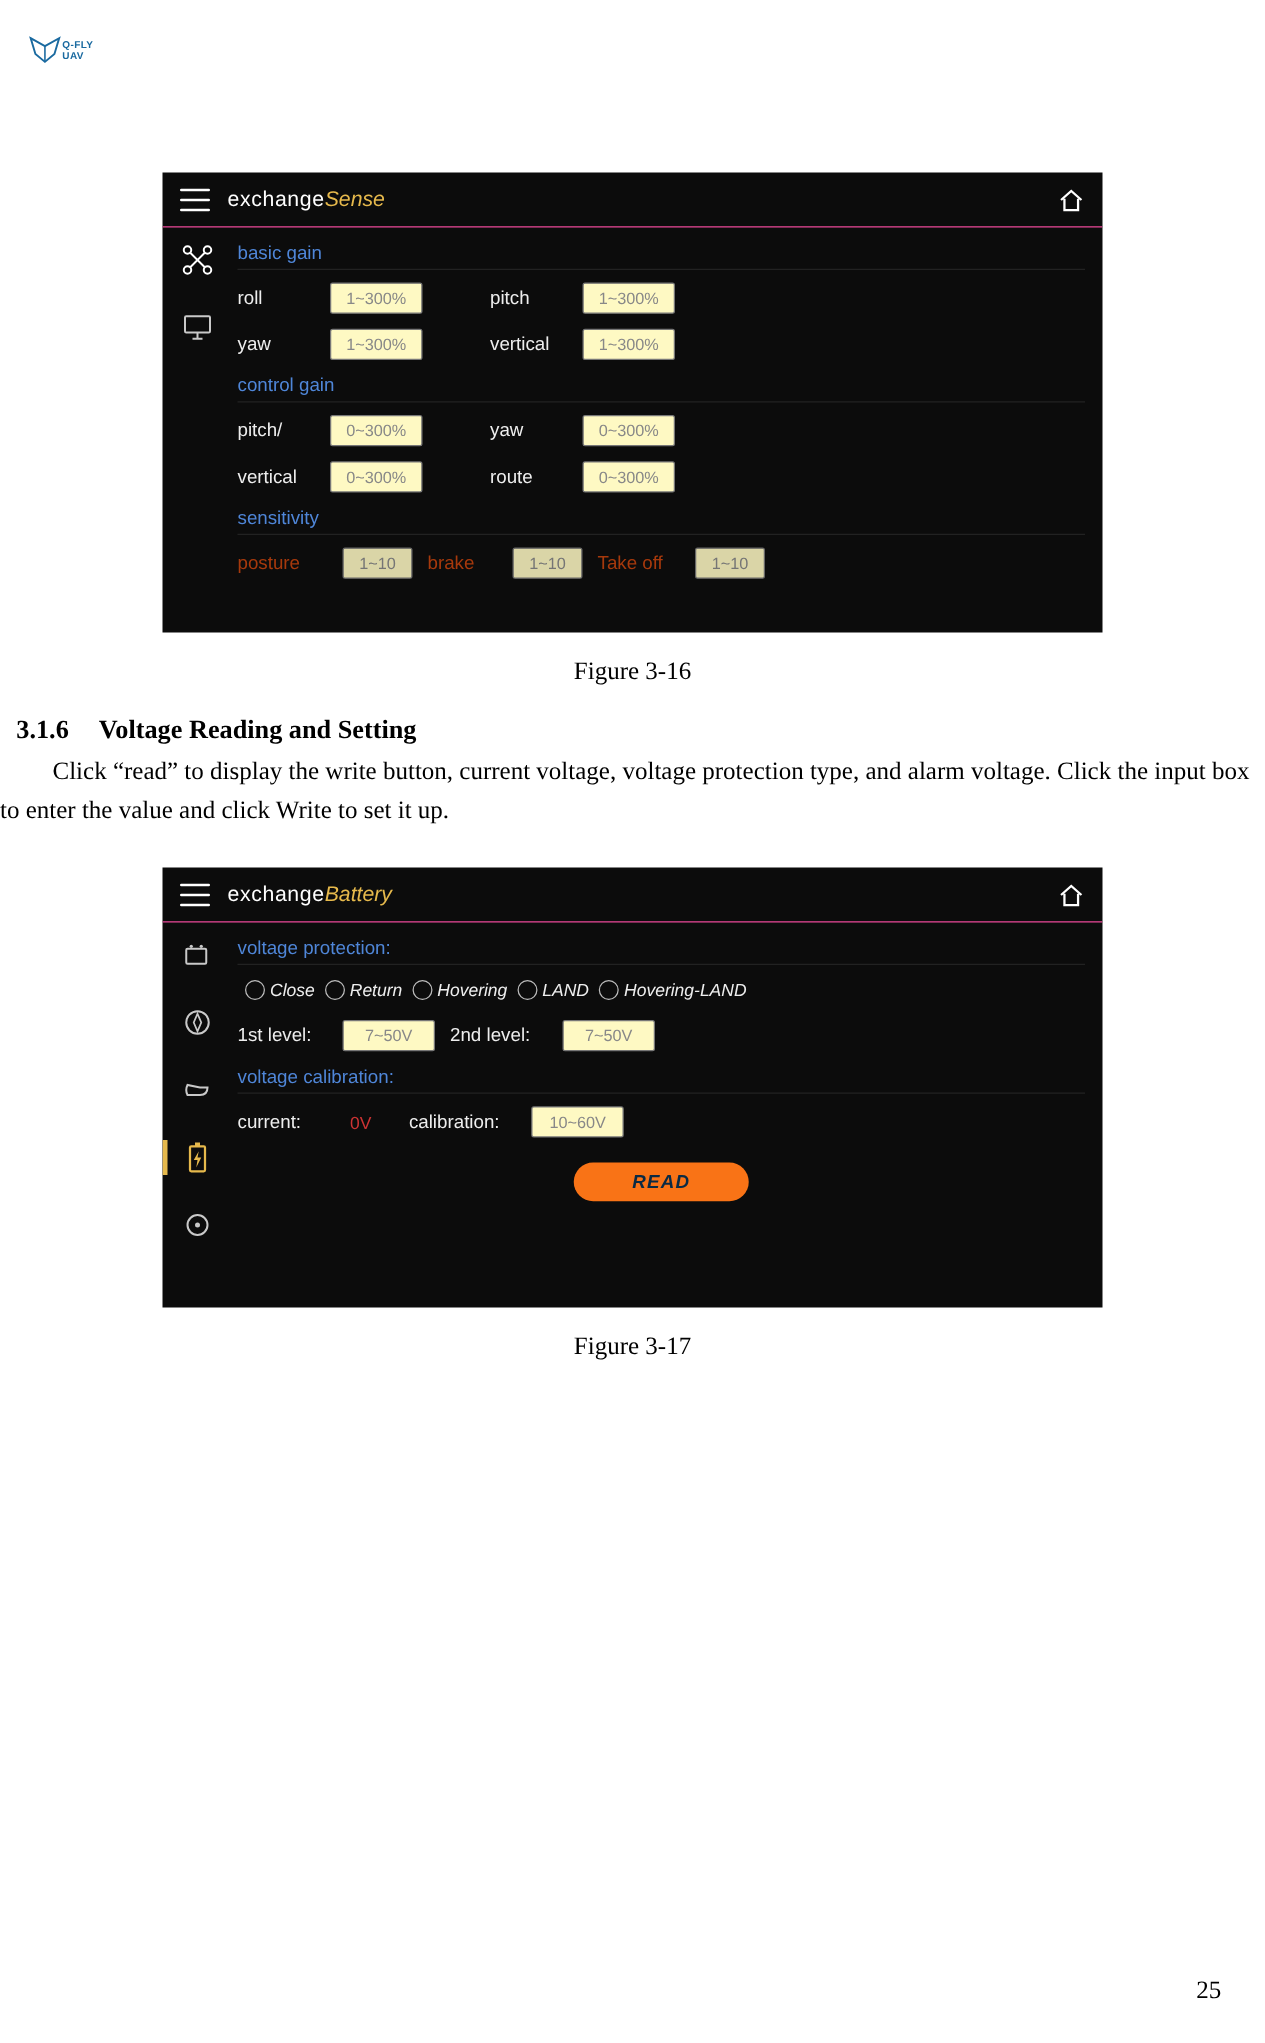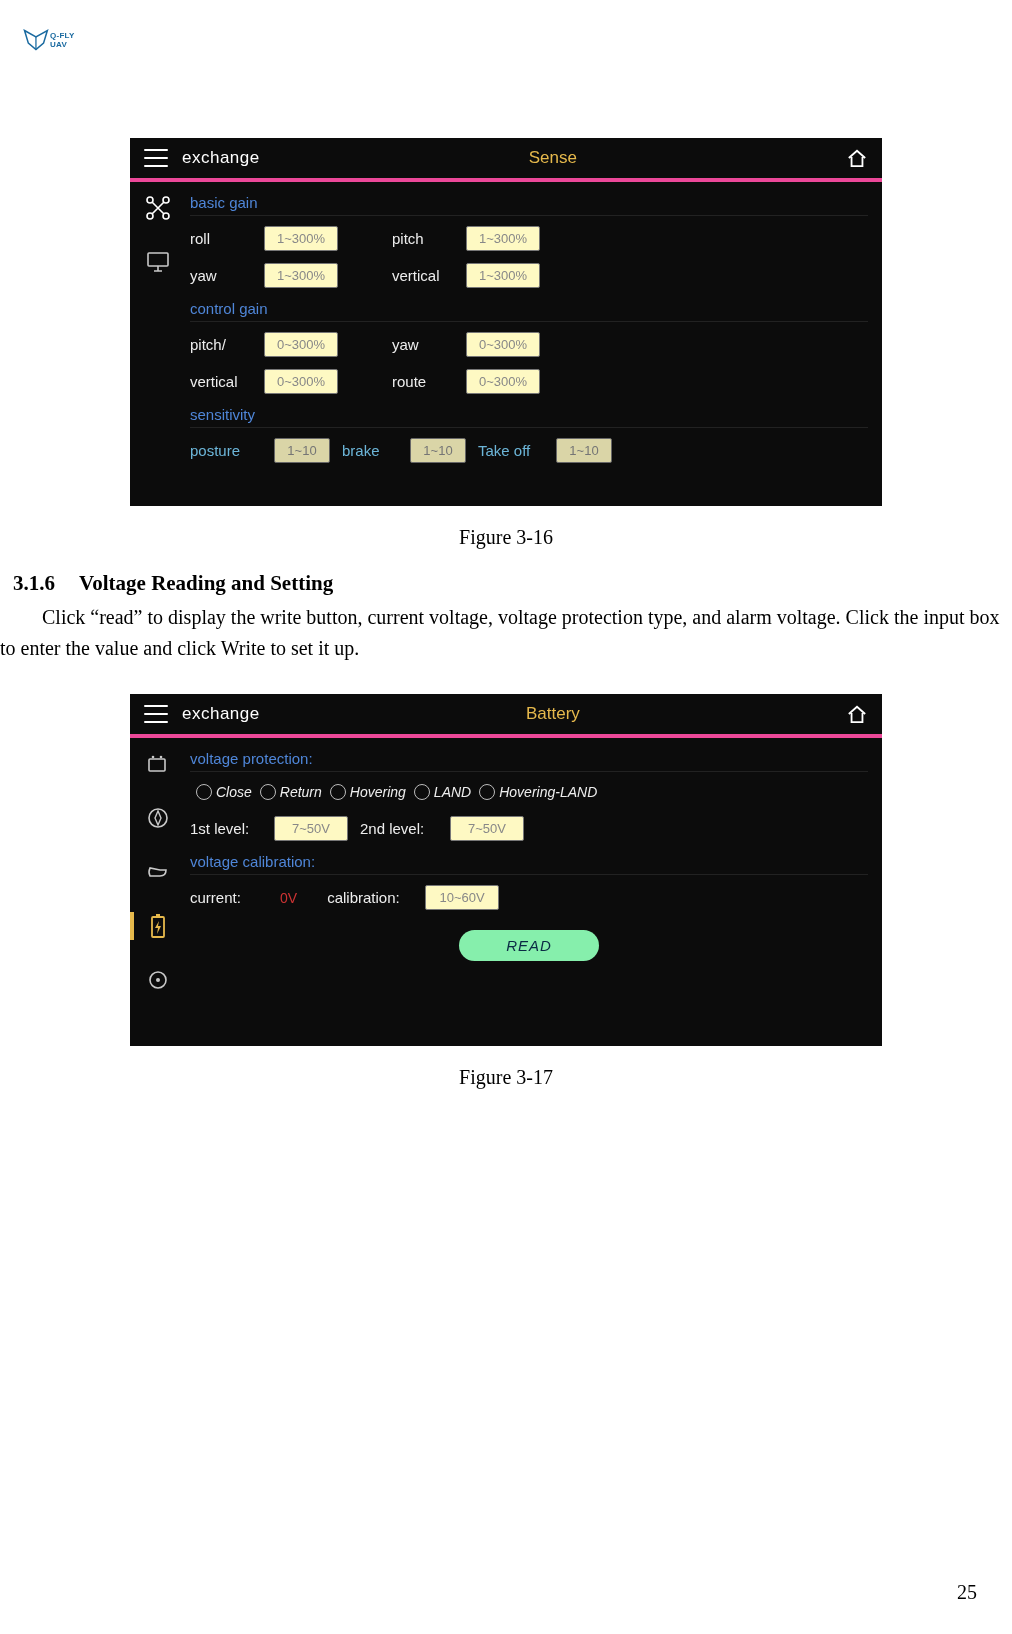--- a/index.html
+++ b/index.html
@@ -42,26 +42,26 @@
     font-family: Arial, sans-serif;
     color: #fff;
     position: relative;
     overflow: hidden;
   }
   .ss-header {
     height: 44px;
     display: flex;
     align-items: center;
     padding: 0 14px;
-    border-bottom: 4px solid #ec4899;
+    border-bottom: 1px solid #ec4899;
   }
   .hamburger { width: 24px; height: 18px; display: flex; flex-direction: column; justify-content: space-between; margin-right: 14px; }
   .hamburger span { height: 2px; background:#fff; display:block; border-radius:1px; }
   .ss-header-title { font-size: 17px; color: #fff; letter-spacing: 0.5px; }
-  .ss-header-center { flex: 1; text-align: center; font-size: 17px; font-weight: 500; }
+  .ss-header-center { flex: 1; font-size: 17px; font-weight: 500; font-style: italic; }
   .ss-header-center.gold { color: #e6b94c; }
   .home-icon { width: 22px; height: 20px; }
   .ss-body { display: flex; }
   .ss-side { width: 56px; display: flex; flex-direction: column; align-items: center; padding-top: 12px; gap: 26px; }
   .side-ic { width: 28px; height: 28px; display:flex; align-items:center; justify-content:center; color:#c9c9c9; }
   .side-ic.active { color:#fff; }
   .ss-main { flex:1; padding: 6px 14px 10px 4px; }
   .section-label { color:#4f86d8; font-size:15px; padding: 6px 0 4px 0; border-bottom:1px solid #222; margin-bottom:4px; }
   .row { display:flex; align-items:center; gap:12px; padding: 6px 0; }
   .field-label { font-size:15px; color:#eee; min-width:72px; }
@@ -71,26 +71,26 @@
     font-size:13px; padding:4px 8px; min-width:74px; text-align:center;
     border-radius:2px;
   }
   .gap { width: 30px; }
   .radio-row { display:flex; align-items:center; gap:4px; flex-wrap:wrap; padding:8px 0 10px 6px;font-style:italic; }
   .radio { width:16px; height:16px; border:1.5px solid #bbb; border-radius:50%; display:inline-block; flex-shrink:0; }
   .radio-lbl { font-size:14px; color:#eee; margin-right:4px; }
   .val-red { color:#c33; font-size:14px; margin: 0 18px 0 6px; }
   .read-btn {
     display:block; margin: 14px auto 10px auto; width: 140px;
-    background:#86efac; color:#0a2a44; font-weight:normal; font-size:15px;
+    background:#f97316; color:#0a2a44; font-weight:bold; font-size:15px;
     text-align:center; padding:7px 0; border-radius:18px; letter-spacing:1px;
     font-style: italic;
   }
   .cut-row { display:flex; align-items:center; gap:12px; padding:6px 0; }
-  .cut-lbl { font-size:15px; color:#7dd3fc; min-width:72px; }
+  .cut-lbl { font-size:15px; color:#c2410c; min-width:72px; }
   .ss1 { height: 368px; }
   .ss2 { height: 352px; }
   .fig-caption { text-align:center; font-size:20px; margin: 14px 0 22px 0; }
   .sec-heading { font-size:21px; font-weight:bold; margin: 6px 0 6px 0; padding-left:13px; }
   .sec-heading .num { display:inline-block; width:66px; }
   .body-text { font-size:20px; line-height:1.55; padding: 0 0 0 0; text-indent: 42px; }
   .text-block { padding: 0 0 0 0; margin-bottom: 30px; }
   .ss2 .ss-body { min-height: 308px; }
   .yellow-side { position:relative; }
   .yellow-bar { position:absolute; left:0; width:4px; height:28px; background:#e6b94c; }

